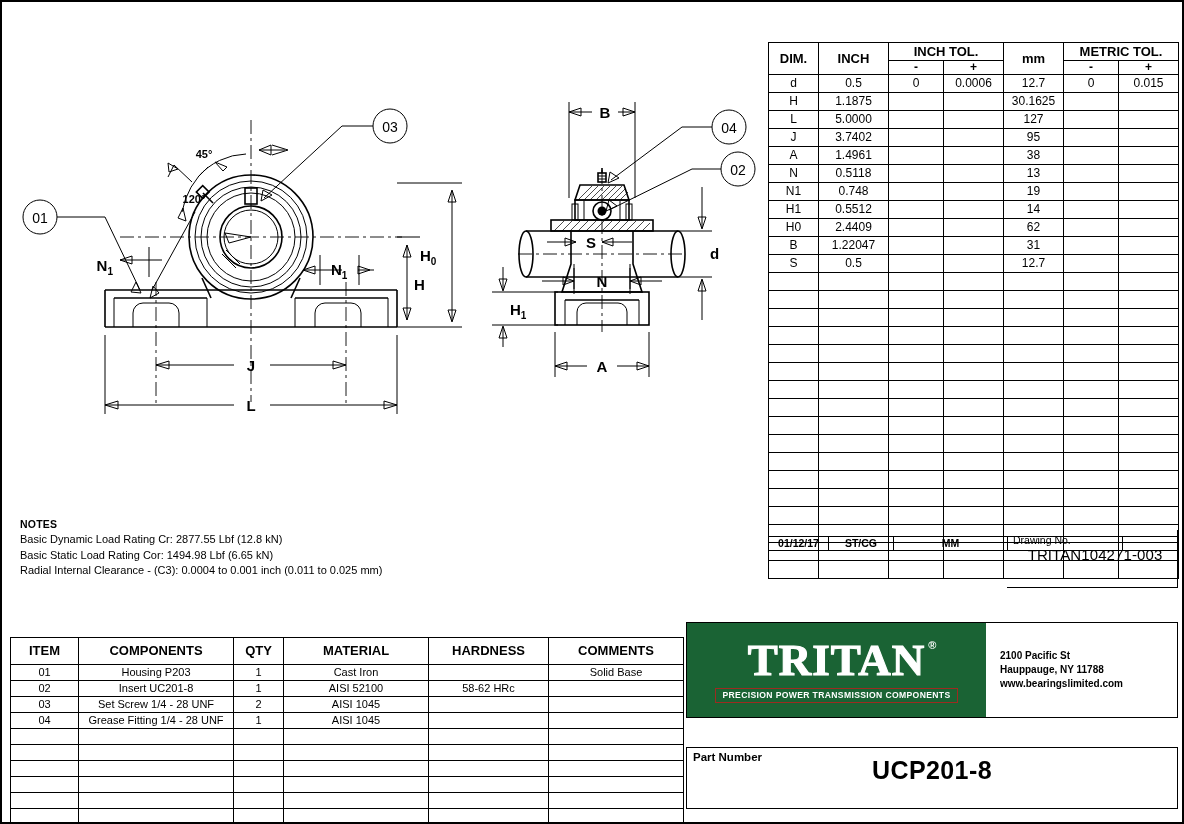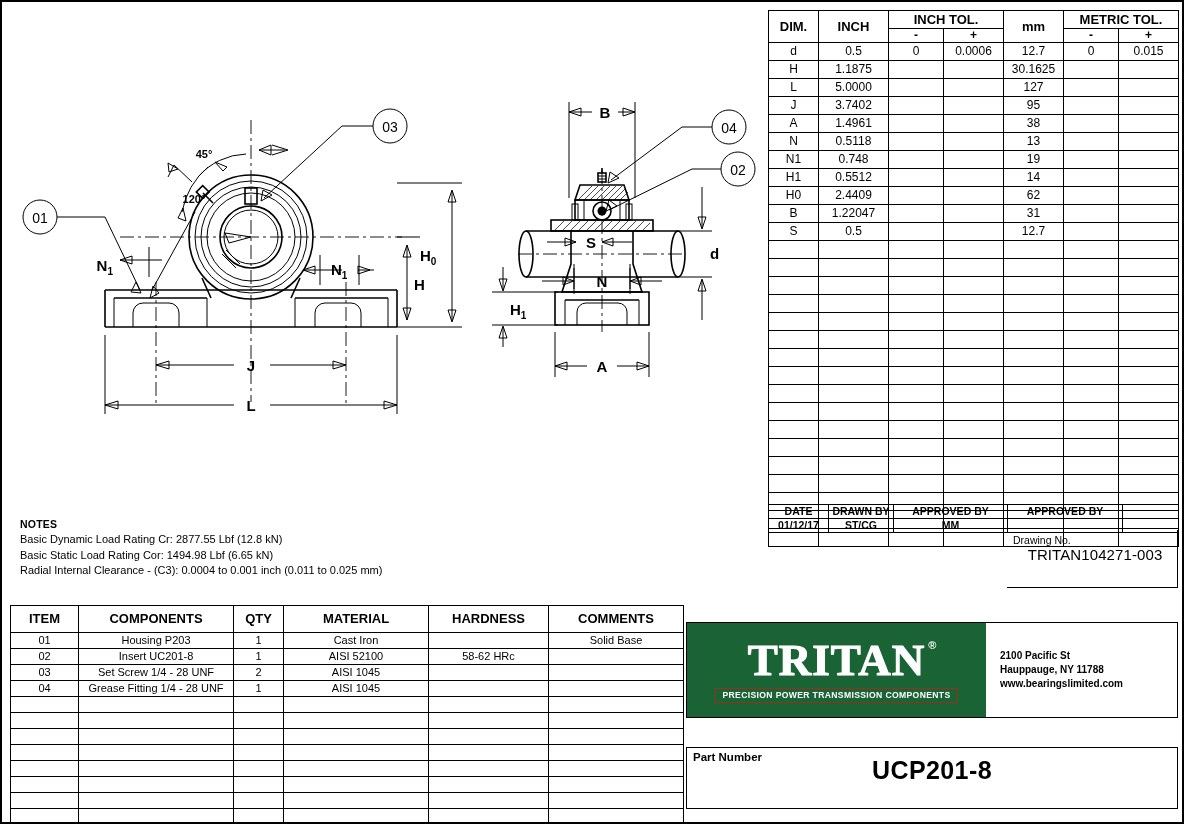--- a/index.html
+++ b/index.html
@@ -5,21 +5,21 @@
 <style>
   html,body{margin:0;padding:0;background:#fff;}
   body{width:1184px;height:824px;font-family:"Liberation Sans",sans-serif;
        -webkit-font-smoothing:antialiased;}
   #sheet{position:relative;width:1184px;height:824px;box-sizing:border-box;
          border:2px solid #000;background:#fff;overflow:hidden;}
 
   .abs{position:absolute;}
 
   
-  table.grid{border-collapse:collapse;table-layout:fixed;}
+  table.grid{border-collapse:collapse;table-layout:fixed;margin-top:32px;}
   table.grid td,table.grid th{
       border:1px solid #000;padding:0;text-align:center;
       font-size:11px;line-height:1.05;color:#000;font-weight:normal;
       overflow:hidden;white-space:nowrap;}
   table.grid th{font-weight:bold;}
 
   
   #dimtable-wrap{left:766px;top:8px;width:410px;}
   #dimtable td,#dimtable th{height:17px;font-size:12px;}
   #dimtable th{font-size:13px;}
@@ -647,27 +647,20 @@
   <div id="titleblock" class="abs">
     <table class="grid" style="width:410px">
       <colgroup>
         <col style="width:60px">
           <col style="width:65px">
           <col style="width:114px">
         <col style="width:115px">
           <col style="width:56px">
       </colgroup>
       <tbody>
-          <tr>
-        <th>DATE</th>
-        <th>DRAWN BY</th>
-        <th>APPROVED BY</th>
-        <th>APPROVED BY</th>
-        <th></th>
-      </tr>
       <tr>
         <td>01/12/17</td>
         <td>ST/CG</td>
         <td>MM</td>
         <td></td>
         <td></td>
       </tr>
     </tbody>
       </table>
   </div>

